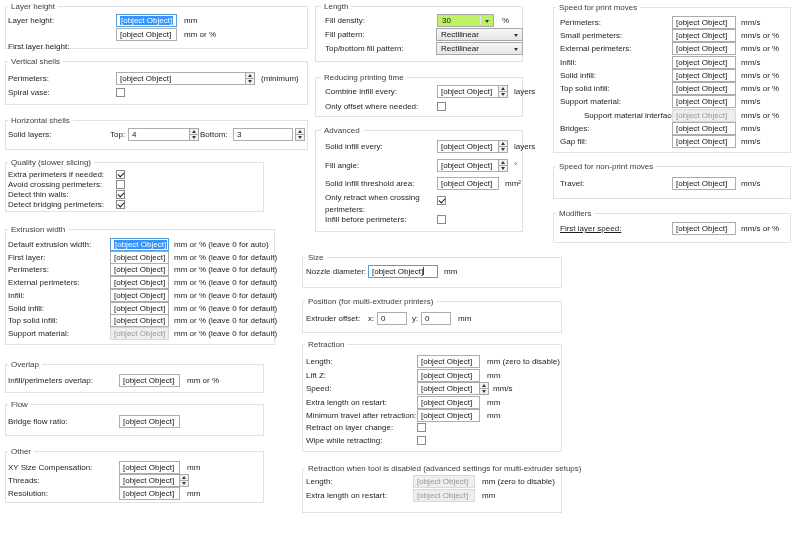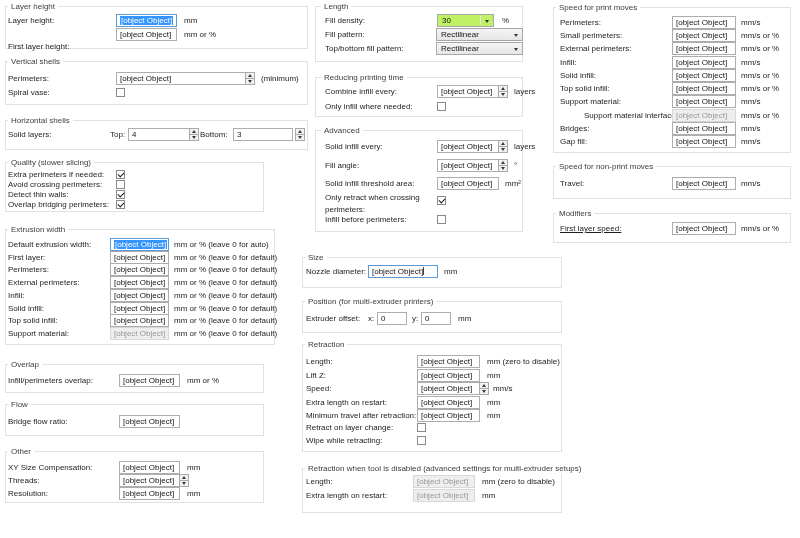--- a/index.html
+++ b/index.html
@@ -87,21 +87,21 @@
     <div class="lbl" style="left: 8px; top: 170px;">Extra perimeters if needed:</div>
     <div class="cb" style="left: 116px; top: 170px;">
       <div class="chk"></div>
     </div>
     <div class="lbl" style="left: 8px; top: 180px;">Avoid crossing perimeters:</div>
     <div class="cb" style="left: 116px; top: 180px;"></div>
     <div class="lbl" style="left: 8px; top: 190px;">Detect thin walls:</div>
     <div class="cb" style="left: 116px; top: 190px;">
       <div class="chk"></div>
     </div>
-    <div class="lbl" style="left: 8px; top: 200px;">Overlap bridging perimeters:</div>
+    <div class="lbl" style="left: 8px; top: 200px;">Detect bridging perimeters:</div>
     <div class="cb" style="left: 116px; top: 200px;">
       <div class="chk"></div>
     </div>
     <div class="group" style="left: 5px; top: 229px; width: 270px; height: 116px;">
       <div class="gtitle" style="left: 2px;">Extrusion width</div>
     </div>
     <div class="lbl" style="left: 8px; top: 240px;">Default extrusion width:</div>
     <div class="inp focus" style="left: 110px; top: 238px; width: 59px;"><span class="sel">[object Object]</span></div>
     <div class="unit" style="left: 174px; top: 238px;">mm or % (leave 0 for auto)</div>
     <div class="lbl" style="left: 8px; top: 253px;">First layer:</div>
@@ -172,21 +172,21 @@
     <div class="inp" style="left: 437px; top: 85px; width: 62px;"><span>[object Object]</span></div>
     <div class="spin" style="left: 498px; top: 85px;">
       <div class="sbtn up">
         <div class="tri-up"></div>
       </div>
       <div class="sbtn dn">
         <div class="tri-dn"></div>
       </div>
     </div>
     <div class="unit" style="left: 514px; top: 85px;">layers</div>
-    <div class="lbl" style="left: 325px; top: 102px;">Only infill where needed:</div>
+    <div class="lbl" style="left: 325px; top: 102px;">Only offset where needed:</div>
     <div class="cb" style="left: 437px; top: 102px;"></div>
     <div class="group" style="left: 315px; top: 130px; width: 208px; height: 102px;">
       <div class="gtitle" style="left: 5px;">Advanced</div>
     </div>
     <div class="lbl" style="left: 325px; top: 142px;">Solid infill every:</div>
     <div class="inp" style="left: 437px; top: 140px; width: 62px;"><span>[object Object]</span></div>
     <div class="spin" style="left: 498px; top: 140px;">
       <div class="sbtn up">
         <div class="tri-up"></div>
       </div>

